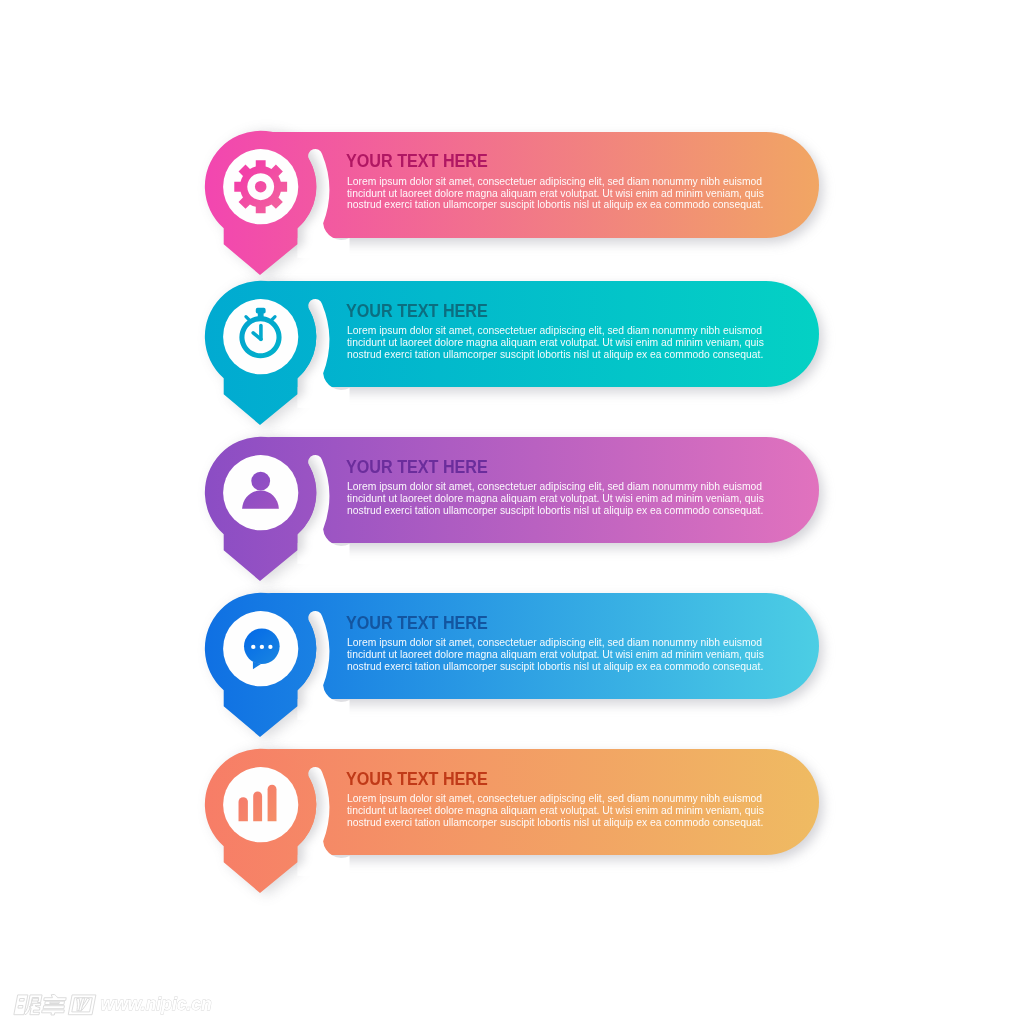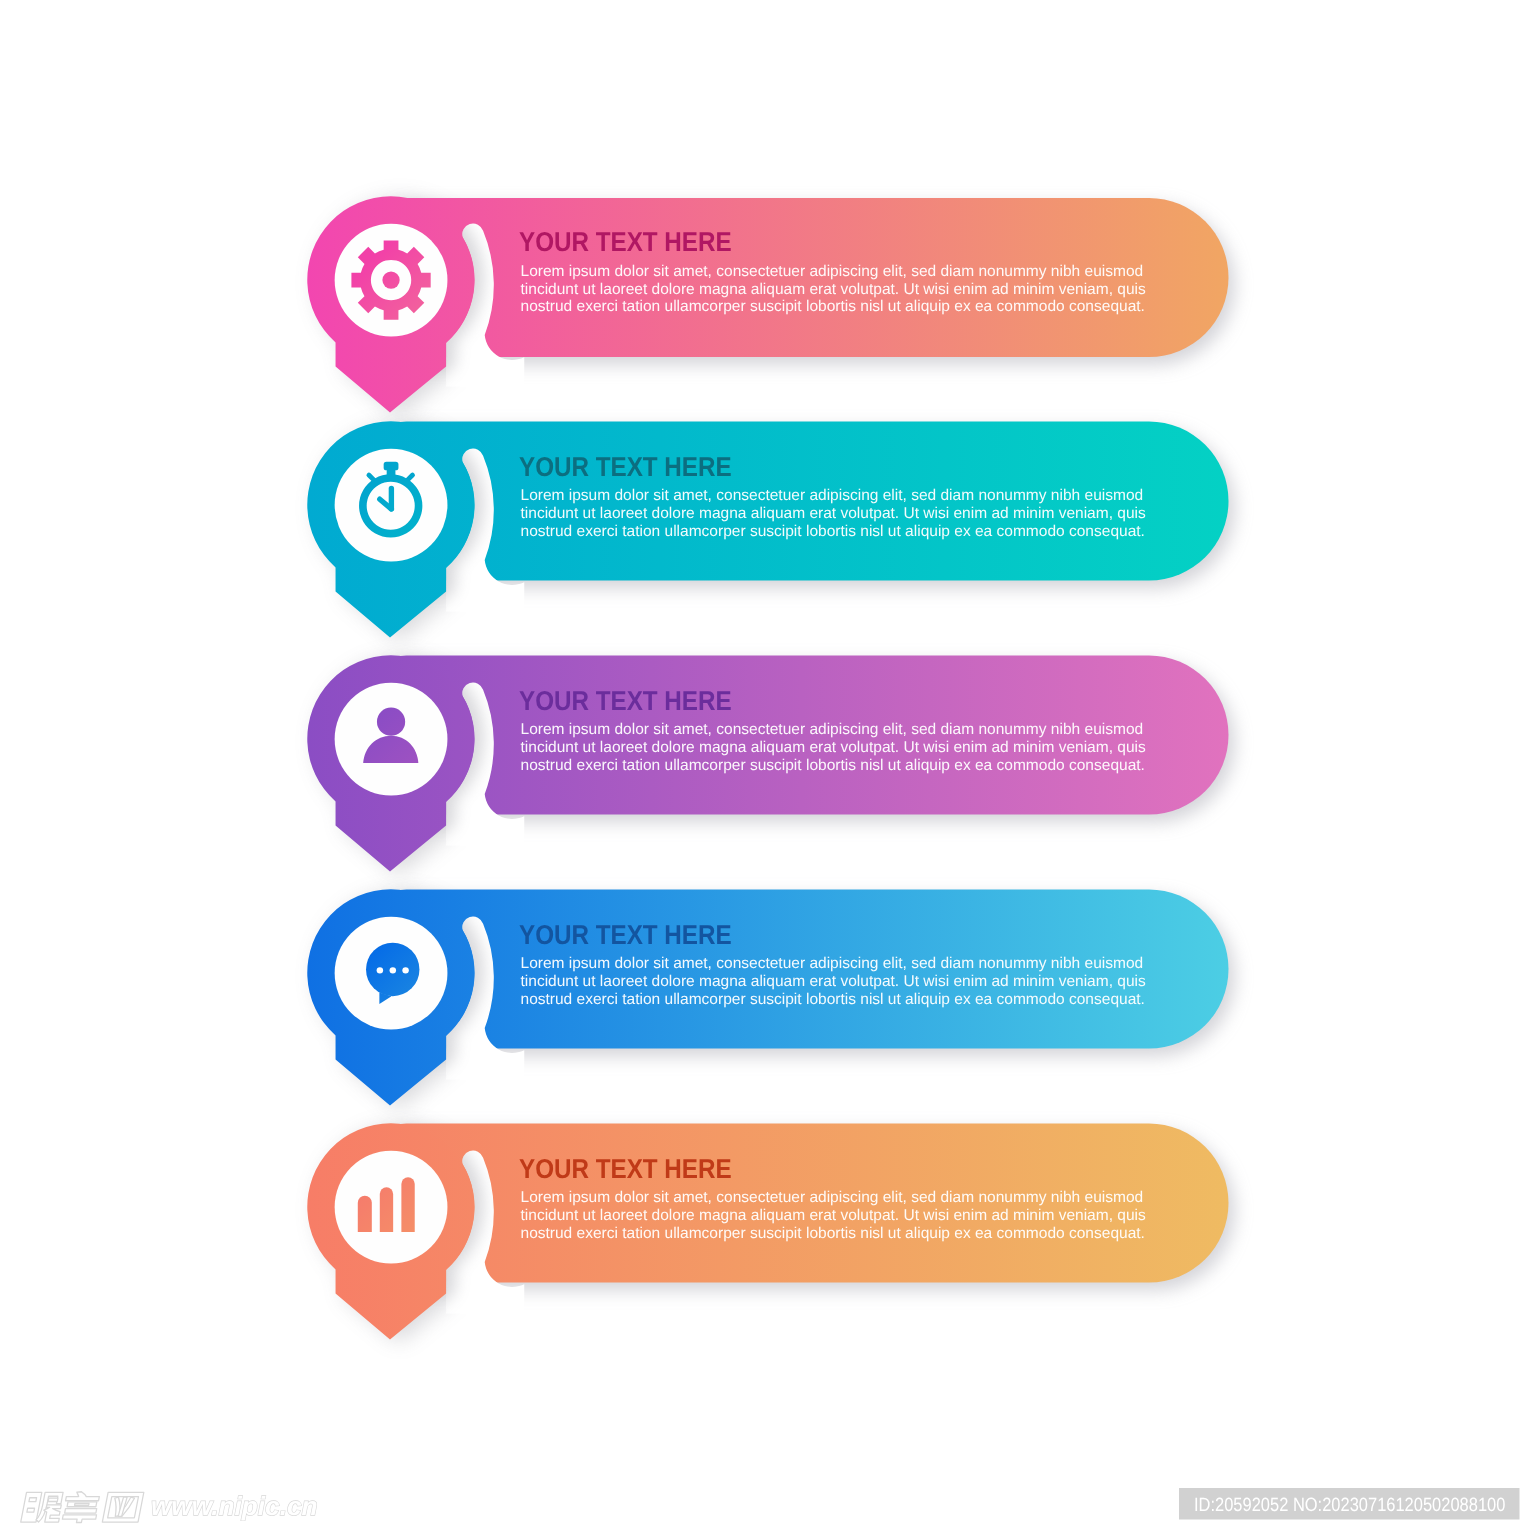--- a/index.html
+++ b/index.html
@@ -262,16 +262,13 @@
         <path fill="#ffffff" stroke="#d8d8d8" stroke-width="0.85" stroke-linejoin="round" d="M0.9 15.6 h22.2 v2.9 h-9.1 v2.2 h-3.3 v-2.2 h-9.8 Z"></path>
       </g>
       <g transform="translate(71.2,994.3) skewX(-11)">
         <path fill="#ffffff" stroke="#d8d8d8" stroke-width="0.85" stroke-linejoin="round" d="M1.0 0.6 h23.8 v19.8 h-23.8 Z M4.0 3.4 v14.2 h17.8 v-14.2 Z"></path>
         <path fill="#ffffff" stroke="#d8d8d8" stroke-width="0.85" stroke-linejoin="round" d="M6.2 4.4 l2.3 -0.6 c1.9 3.8 2.9 8.0 3.0 12.4 l-2.6 0.4 c-0.1 -4.3 -1.0 -8.4 -2.7 -12.2 Z"></path>
         <path fill="#ffffff" stroke="#d8d8d8" stroke-width="0.85" stroke-linejoin="round" d="M16.8 3.8 l2.5 0.7 c-1.3 4.2 -3.3 8.3 -6.0 12.1 l-2.2 -1.3 c2.6 -3.6 4.5 -7.4 5.7 -11.5 Z"></path>
         <path fill="#ffffff" stroke="#d8d8d8" stroke-width="0.85" stroke-linejoin="round" d="M11.9 3.8 h2.4 l-1.2 12.8 h-2.4 Z"></path>
       </g>
       <text x="100.6" y="1009.7" font-family="Liberation Sans, sans-serif" font-size="17.5" font-style="italic" font-weight="bold" fill="#ffffff" stroke="#d8d8d8" stroke-width="0.85" paint-order="stroke" letter-spacing="0">www.nipic.cn</text>
     </svg>
-    <div id="idbox">
-      <div id="idtext">ID:20592052 NO:20230716120502088100</div>
-    </div>
   </div>
 
 </body></html>

